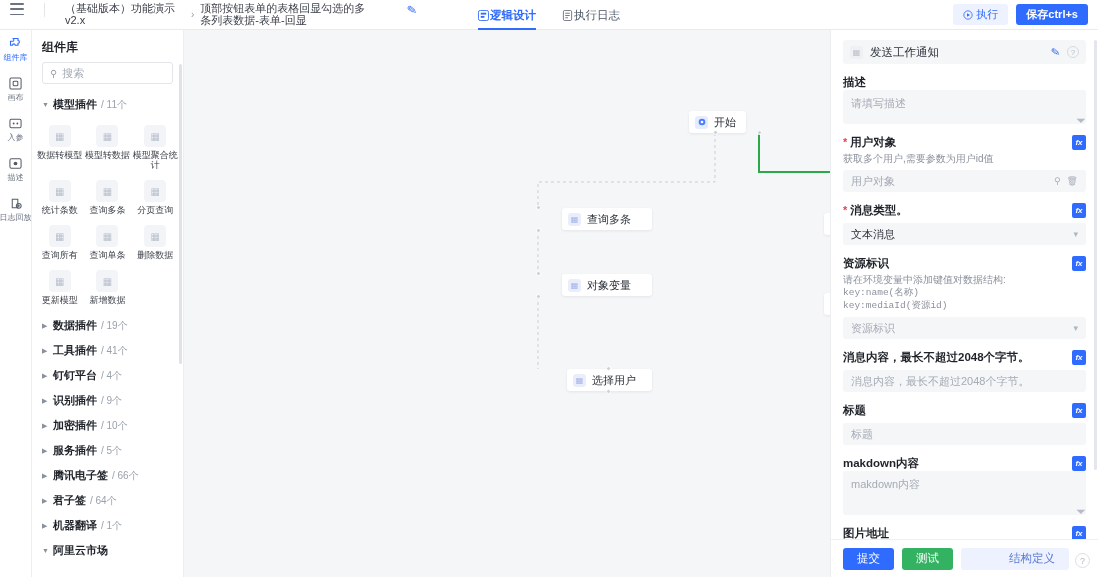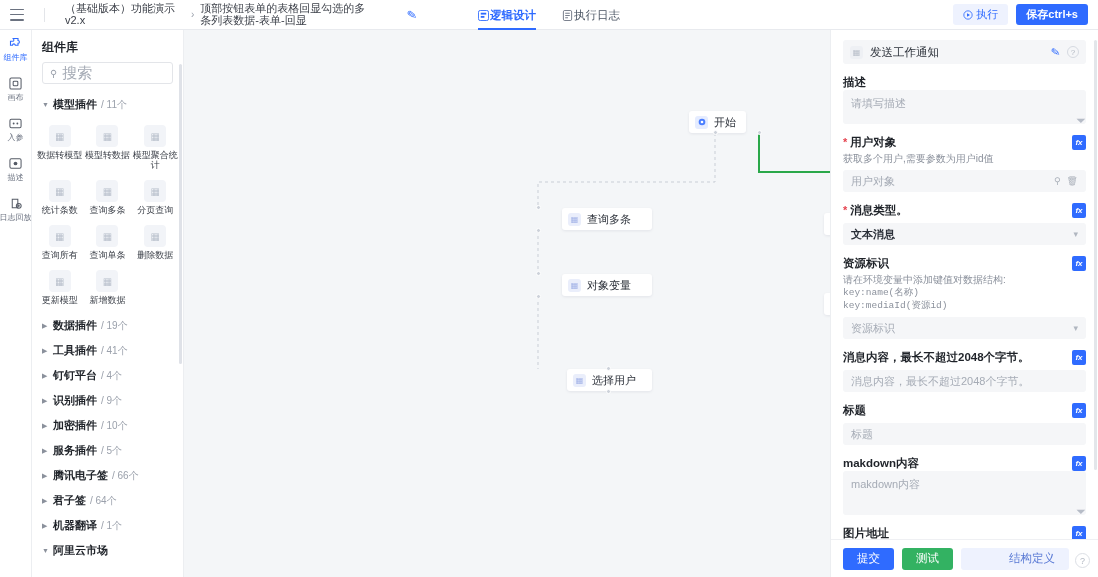--- a/index.html
+++ b/index.html
@@ -10,21 +10,21 @@
     font-size:12px; color:#1f2329; background:#fff;
     overflow:hidden;
   }
   .app { width:1098px; height:577px; display:flex; flex-direction:column; }
 
   
   .topbar {
     height:30px; min-height:30px; display:flex; align-items:center;
     border-bottom:1px solid #e8eaee; background:#fff; position:relative;
   }
-  .tb-left { display:flex; align-items:center; padding-left:10px; gap:20px; min-width:0; }
+  .tb-left { display:flex; align-items:flex-start; padding-left:10px; gap:20px; min-width:0; }
   .menu-ico { width:14px; height:12px; display:flex; flex-direction:column; justify-content:space-between; cursor:pointer; }
   .menu-ico i { display:block; height:1.5px; background:#6b7280; border-radius:1px; }
   .menu-ico i:nth-child(1){ width:14px; }
   .menu-ico i:nth-child(2){ width:14px; }
   .menu-ico i:nth-child(3){ width:14px; }
   .tb-div { width:1px; height:14px; background:#e3e5e9; }
   .crumb { display:flex; align-items:center; gap:6px; }
   .crumb-txt {
     font-size:11px; color:#3c4049; line-height:11.5px;
     max-width:120px; white-space:normal;
@@ -80,21 +80,21 @@
     width:152px; min-width:152px; background:#fff; border-right:1px solid #eceef1;
     display:flex; flex-direction:column; position:relative;
   }
   .lib-title { font-size:12px; font-weight:bold; padding:9px 10px 6px 10px; color:#1f2329; }
   .search-wrap { padding:0 10px 8px 10px; }
   .search {
     height:22px; border:1px solid #e3e5e9; border-radius:3px; display:flex; align-items:center;
     gap:5px; padding:0 7px; background:#fff;
   }
   .search .sico { color:#9aa0ab; font-size:10px; }
-  .search .sph { color:#a5abb5; font-size:15px;text-align:center; }
+  .search .sph { color:#a5abb5; font-size:11px;text-align:center; }
   .lib-scroll { flex:1; overflow:hidden; position:relative; padding-bottom:4px; }
   .cat {
     display:flex; align-items:center; gap:4px; padding:5px 10px; cursor:pointer;
   }
   .arrow { color:#8b919c; font-size:7px; width:7px; display:inline-block; }
   .cat-name { font-size:11px; font-weight:bold; color:#1f2329; }
   .cat-count { font-size:10px; color:#9aa0ab; }
   .grid { display:grid; grid-template-columns:repeat(3,1fr); padding:2px 4px 4px 4px; }
   .gitem { display:flex; flex-direction:column; align-items:center; gap:3px; padding:6px 0 4px 0; cursor:pointer; }
   .gbox {
@@ -154,21 +154,21 @@
     font-size:8px; font-style:italic; font-weight:bold;
     display:flex; align-items:center; justify-content:center; cursor:pointer;
   }
   .fhint { font-size:10px; color:#8b919c; margin-top:3px; line-height:12px; }
   .fhint .mono { font-family:"Liberation Mono","DejaVu Sans Mono",monospace; font-size:9.5px; }
   .inp {
     margin-top:5px; height:22px; background:#f5f6f8; border-radius:3px;
     display:flex; align-items:center; padding:0 8px; gap:6px; cursor:text;
   }
   .inp .ph { color:#a5abb5; font-size:11px; flex:1; }
-  .inp .val { color:#2b3039; font-size:11px; flex:1;font-weight:bold; }
+  .inp .val { color:#2b3039; font-size:11px; flex:1; }
   .inp .tico { color:#a9afb9; font-size:9px; cursor:pointer; }
   .inp .chev { color:#b0b6c0; font-size:9px; }
   .ta {
     background:#f5f6f8; border-radius:3px; padding:6px 8px;
     position:relative; cursor:text;
   }
   .ta .ph { color:#a5abb5; font-size:11px; }
   .ta .grip {
     position:absolute; right:2px; bottom:1px; color:#b6bcc7; font-size:8px;
     transform:rotate(45deg);

